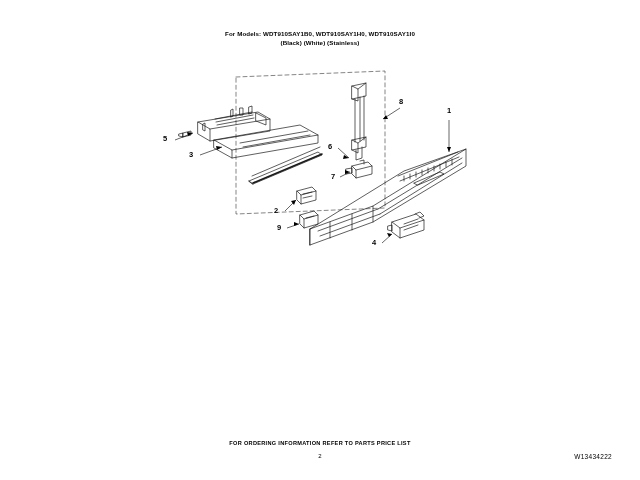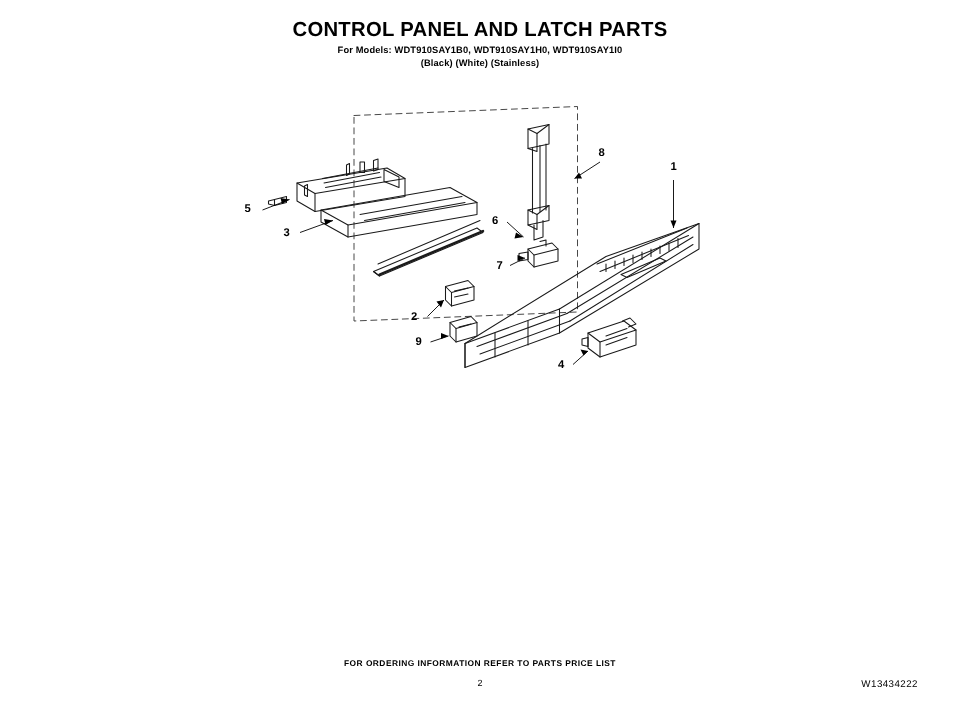--- a/index.html
+++ b/index.html
@@ -75,21 +75,20 @@
     left: 0; top: 0;
     width: 640px;
     height: 480px;
   }
 </style>
 </head>
 <body>
 
 <div id="sheet">
 
-  <div class="title">CONTROL PANEL AND LATCH PARTS</div>
   <div class="models-line models-1">For Models: WDT910SAY1B0, WDT910SAY1H0, WDT910SAY1I0</div>
   <div class="models-line models-2">(Black)            (White)            (Stainless)</div>
 
   <svg class="art" viewBox="0 0 640 480">
     <g fill="none" stroke="#1a1a1a" stroke-width="0.7" stroke-linejoin="round" stroke-linecap="round">
 
       <g stroke="#333" stroke-width="0.6" stroke-dasharray="4 3">
         <path d="M236 77 L385 71 L385 208 L236 214 Z"></path>
       </g>
 

